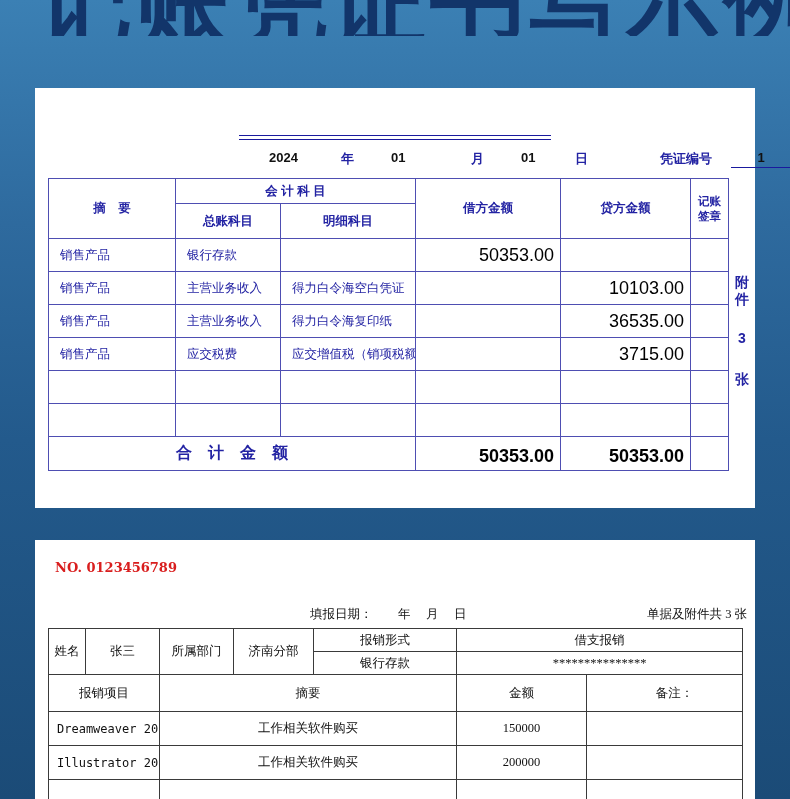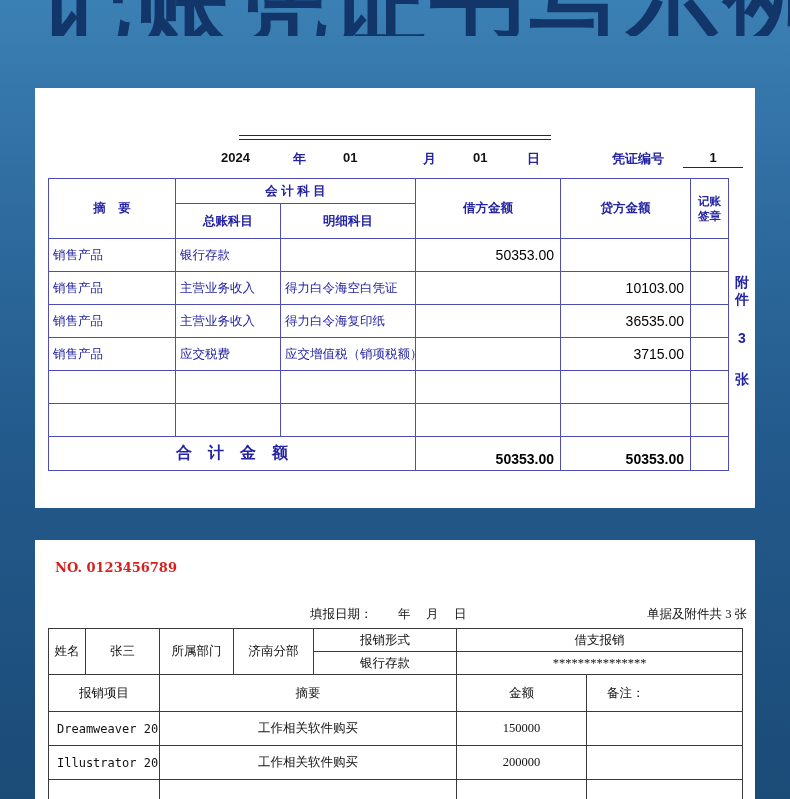--- a/index.html
+++ b/index.html
@@ -13,37 +13,37 @@
   .banner-text { position:absolute; top:-60px; left:26px; font-size:94px; font-weight:bold;
                  color:#12356a; white-space:nowrap; letter-spacing:4px; }
 
   
   .card1 { position:absolute; left:35px; top:88px; width:720px; height:420px; background:#ffffff; }
   .v-title { position:absolute; top:16px; left:0; width:100%; text-align:center;
              font-size:23px; font-weight:bold; color:#1a1a9e; }
   .v-underline { position:absolute; top:47px; left:50%; transform:translateX(-50%);
                  width:312px; height:5px; border-top:1px solid #1a1a9e; border-bottom:1px solid #1a1a9e; }
   .v-date { position:absolute; top:62px; left:0; width:100%; height:20px; font-size:13px; }
-  .v-date span { position:absolute; white-space:nowrap; }
+  .v-date span { position:absolute; white-space:nowrap;margin-left:48px; }
   .dlabel { color:#2323a3; font-weight:bold; }
   .dnum   { color:#111111; font-weight:bold; }
   .d-num-val { left:648px; width:60px; text-align:center; border-bottom:1px solid #1a1a9e;
                height:18px; color:#111111; font-weight:bold; }
 
   table { border-collapse:collapse; table-layout:fixed; }
   .v-table { position:absolute; left:13px; top:90px; width:680px; }
   .v-table td { border:1px solid #4e4eb2; font-size:12.5px; color:#2323a3;
                 overflow:hidden; white-space:nowrap; }
   .v-table .hc { text-align:center; font-weight:bold; }
   .vh1 td { height:25px; }
   .vh2 td { height:35px; }
   .vd td  { height:33px; }
   .vt td  { height:34px; }
-  .v-table .tl { text-align:left; padding-left:4px; }
-  .v-table .amt { text-align:right; padding-right:6px; color:#000000; font-size:14px; }
+  .v-table .tl { text-align:left; padding-left:11px; }
+  .v-table .amt { text-align:right; padding-right:6px; color:#000000; font-size:18px; }
   .v-table .low { vertical-align:bottom; padding-bottom:3px; font-weight:bold; }
   .v-table .total-label { text-align:center; font-weight:bold; font-size:16px; }
   .seal div { line-height:1.25; font-size:11.5px; }
 
   .v-attach span { position:absolute; left:697px; width:20px; text-align:center;
                    font-size:14px; font-weight:bold; color:#2323a3; }
   .v-signs { position:absolute; top:388px; left:0; width:100%; height:18px; }
   .vsign { position:absolute; transform:translateX(-50%); font-size:13px;
            font-weight:bold; color:#2323a3; white-space:nowrap; }
 
@@ -57,21 +57,21 @@
   .r-dateline { position:absolute; top:66px; left:0; width:100%; height:16px; font-size:12.5px; }
   .r-dateline span { position:absolute; white-space:nowrap; }
   .r-note { position:absolute; right:8px; top:0;text-align:center; }
 
   .r-table { position:absolute; left:13px; top:88px; width:694px; font-size:12.5px; }
   .r-table td { border:1px solid #3a3a3a; text-align:center; overflow:hidden; white-space:nowrap; }
   .ra td { height:23px; }
   .rh td { height:37px; }
   .rd td { height:34px; }
   .rp td { height:40px; }
-  .r-table .left { text-align:left; padding-left:20px; }
+  .r-table .left { text-align:center; padding-left:20px; }
   .r-table .item { text-align:left; padding-left:8px;
                    font-family:"DejaVu Sans Mono",monospace; font-size:12px; }
 </style>
 </head>
 <body>
 
 <div class="page">
 
   <div class="banner-clip">
     <span class="banner-text">记账凭证书写示例</span>

